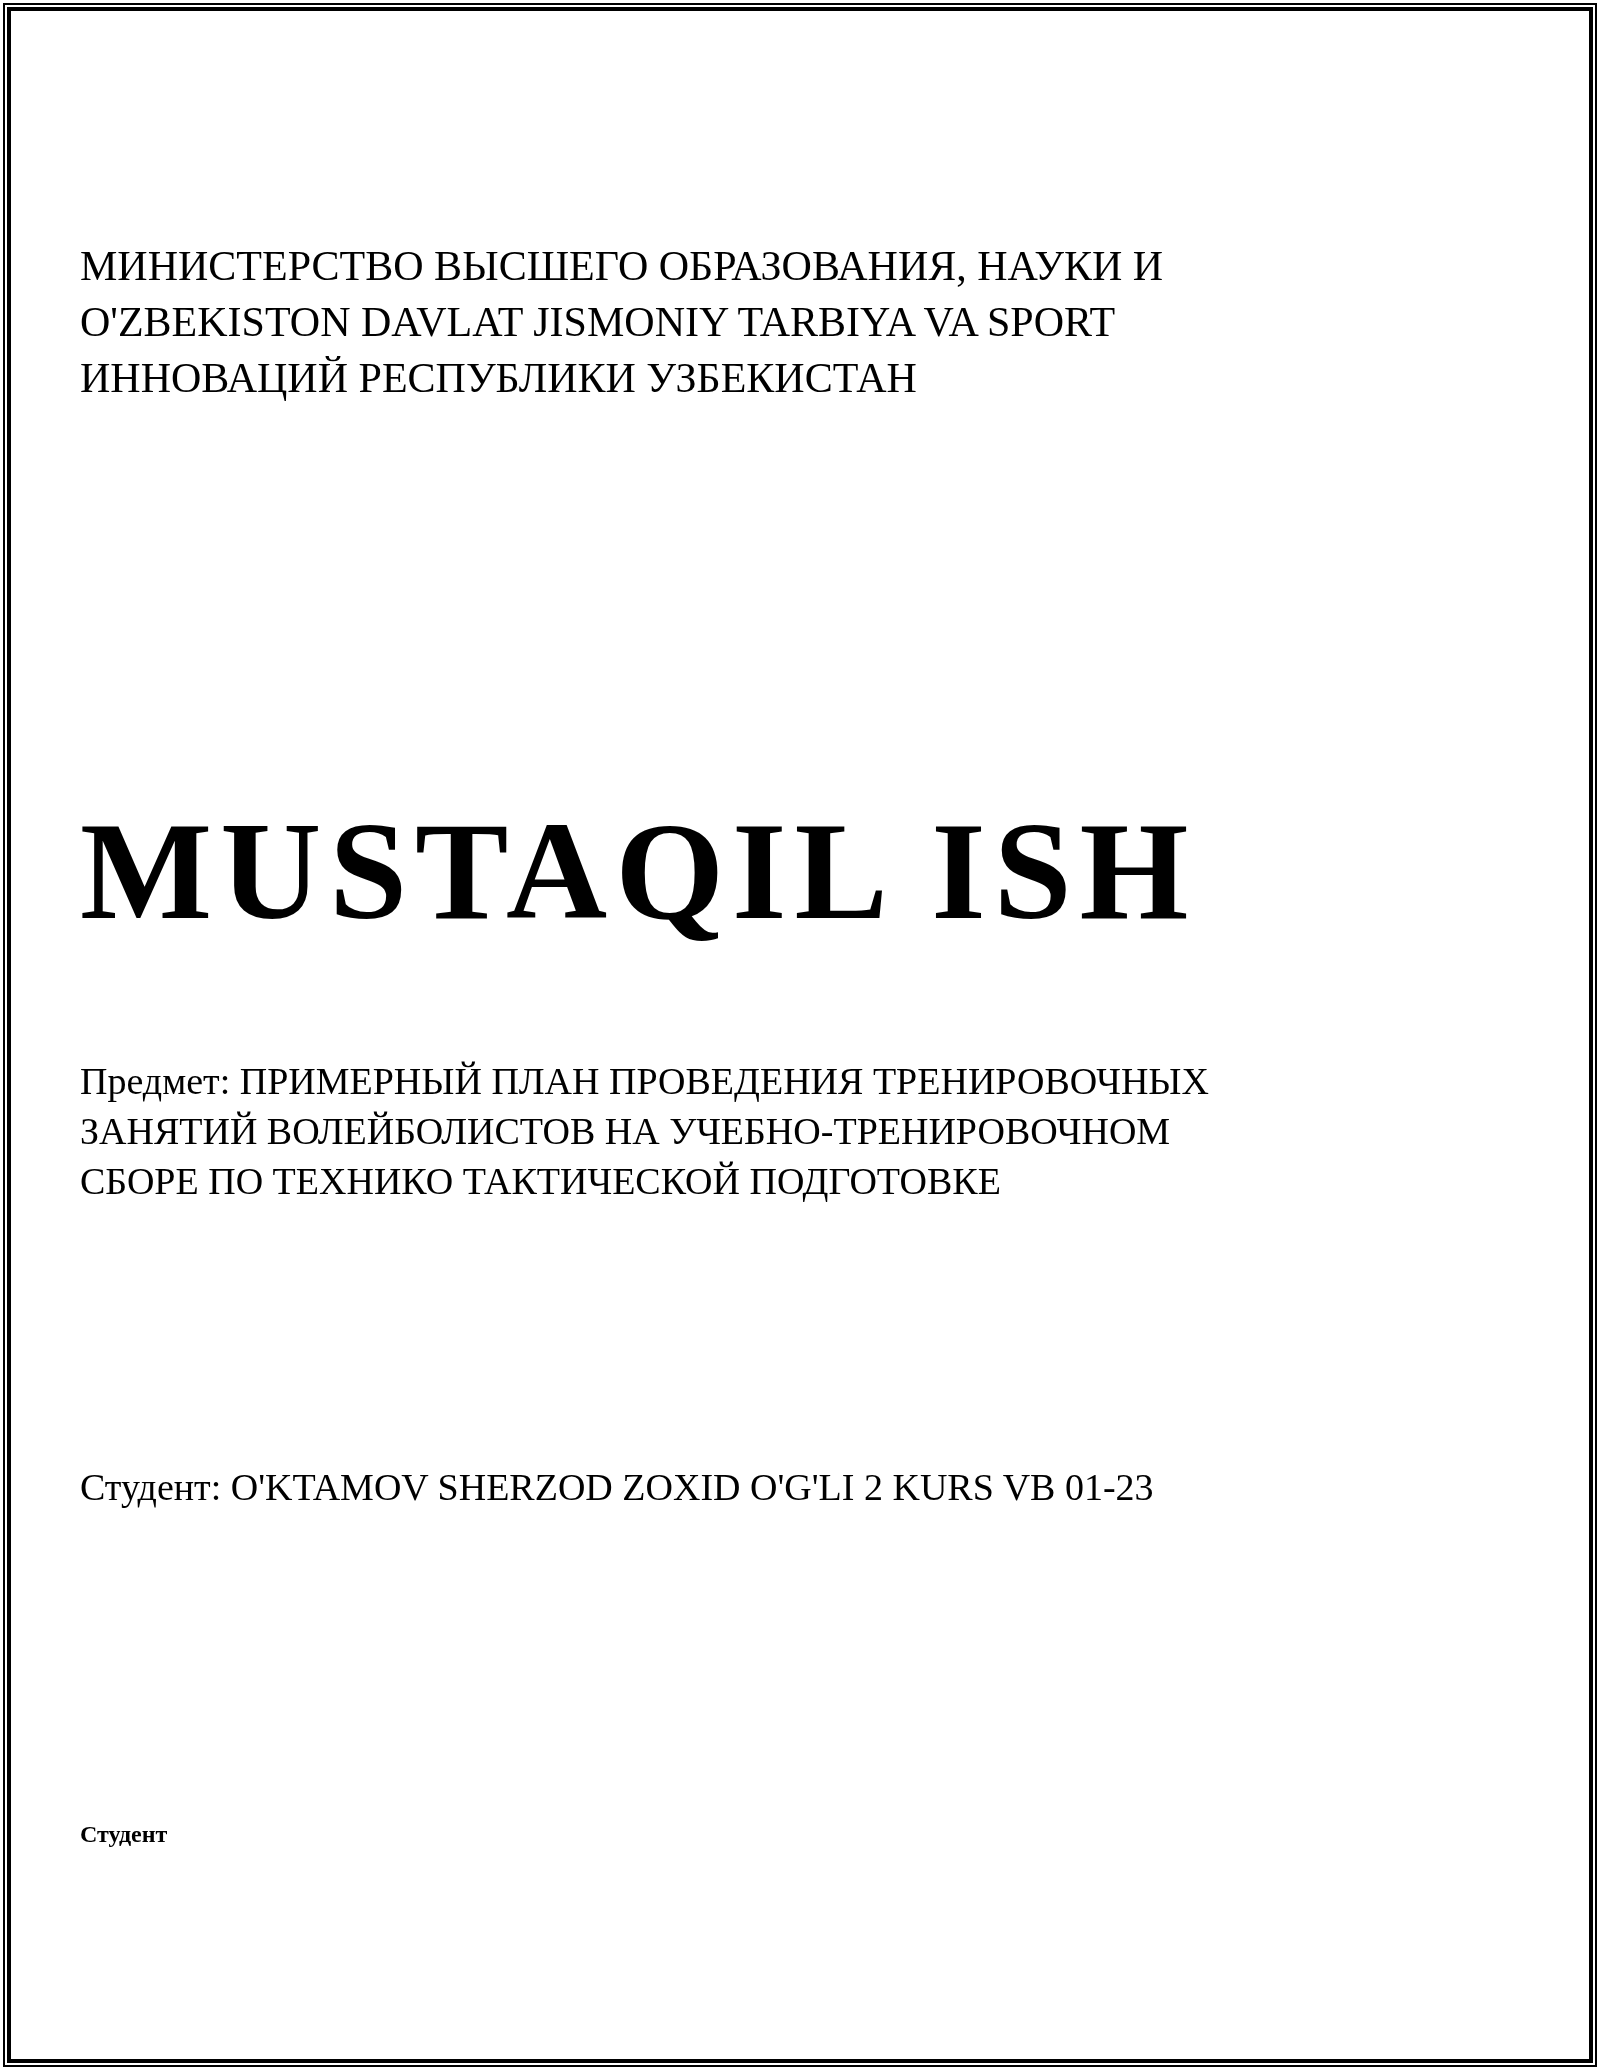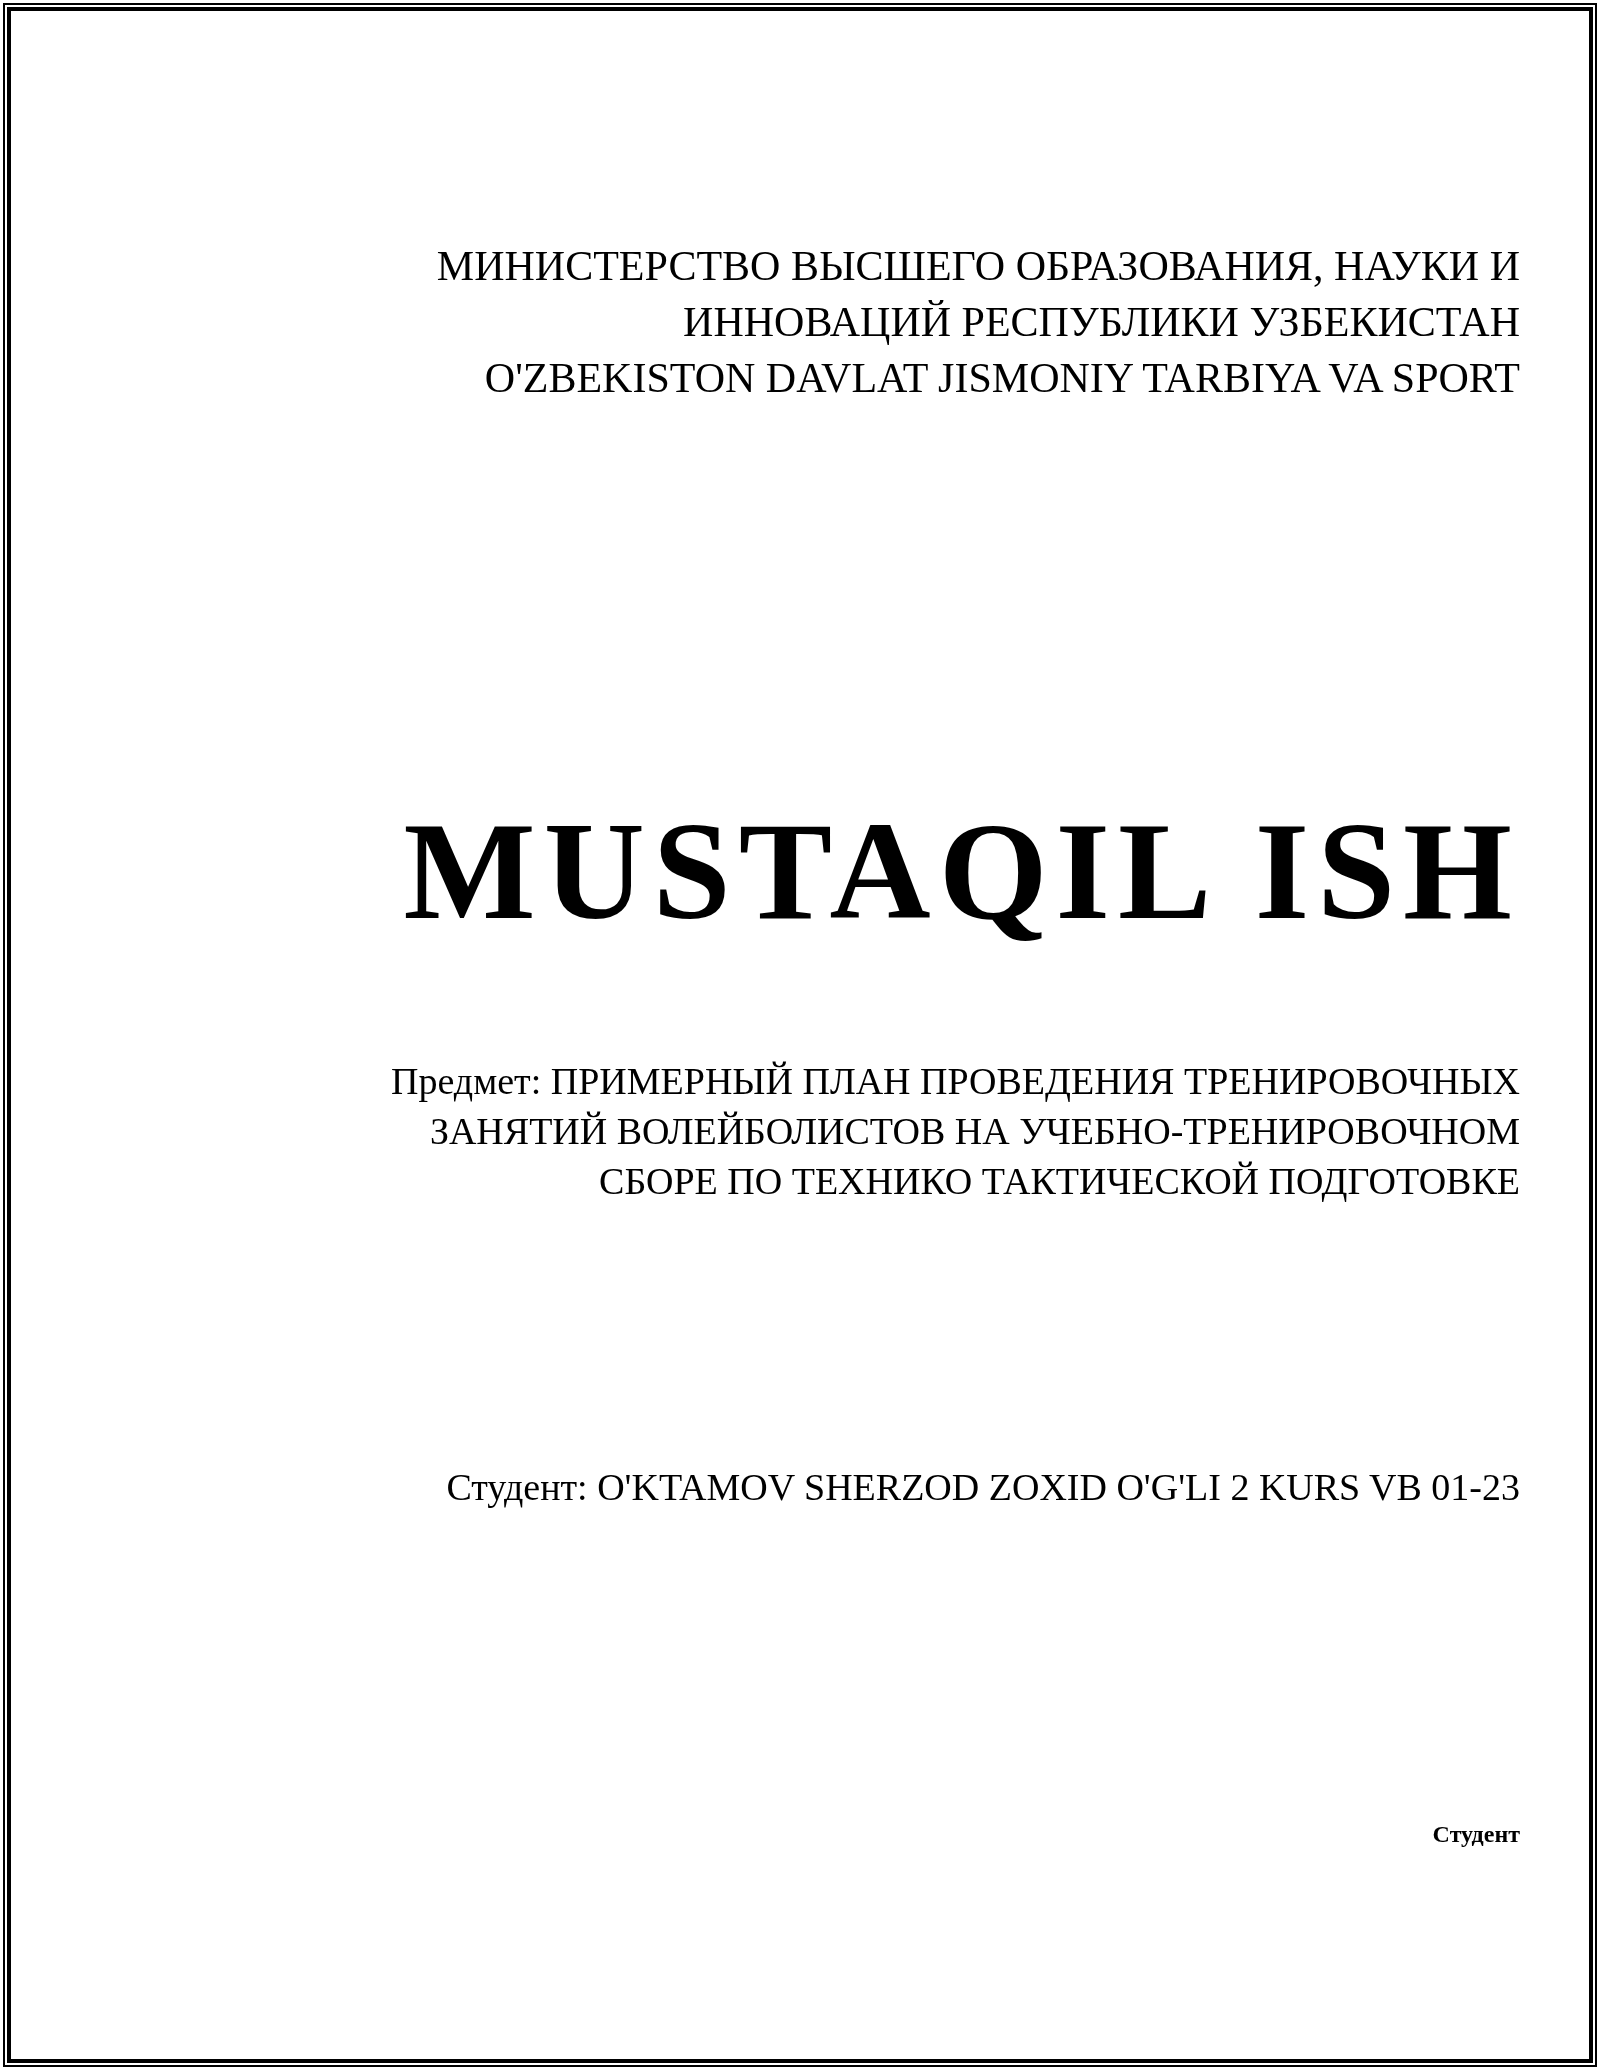--- a/index.html
+++ b/index.html
@@ -24,21 +24,21 @@
   .frame-inner {
     position: absolute;
     top: 7px; left: 7px; right: 7px; bottom: 7px;
     border: 4px solid #000000;
     pointer-events: none;
   }
   .block {
     position: absolute;
     left: 80px;
     right: 80px;
-    text-align: right;
+    text-align: left;
   }
   .org-header {
     top: 238px;
     font-size: 42px;
     line-height: 56px;
     font-weight: 400;
   }
   .main-title {
     top: 749px;
     font-size: 140px;
@@ -68,22 +68,22 @@
   }
 </style>
 </head>
 <body>
 
 <div class="frame-outer"></div>
 <div class="frame-inner"></div>
 
 <div class="block org-header">
   <div>МИНИСТЕРСТВО ВЫСШЕГО ОБРАЗОВАНИЯ, НАУКИ И</div>
+  <div>O'ZBEKISTON DAVLAT JISMONIY TARBIYA VA SPORT</div>
   <div>ИННОВАЦИЙ РЕСПУБЛИКИ УЗБЕКИСТАН</div>
-  <div>O'ZBEKISTON DAVLAT JISMONIY TARBIYA VA SPORT</div>
 </div>
 
 <div class="block main-title">MUSTAQIL ISH</div>
 
 <div class="block subject-block">
   <div>Предмет: ПРИМЕРНЫЙ ПЛАН ПРОВЕДЕНИЯ ТРЕНИРОВОЧНЫХ</div>
   <div>ЗАНЯТИЙ ВОЛЕЙБОЛИСТОВ НА УЧЕБНО-ТРЕНИРОВОЧНОМ</div>
   <div>СБОРЕ ПО ТЕХНИКО ТАКТИЧЕСКОЙ ПОДГОТОВКЕ</div>
 </div>
 

